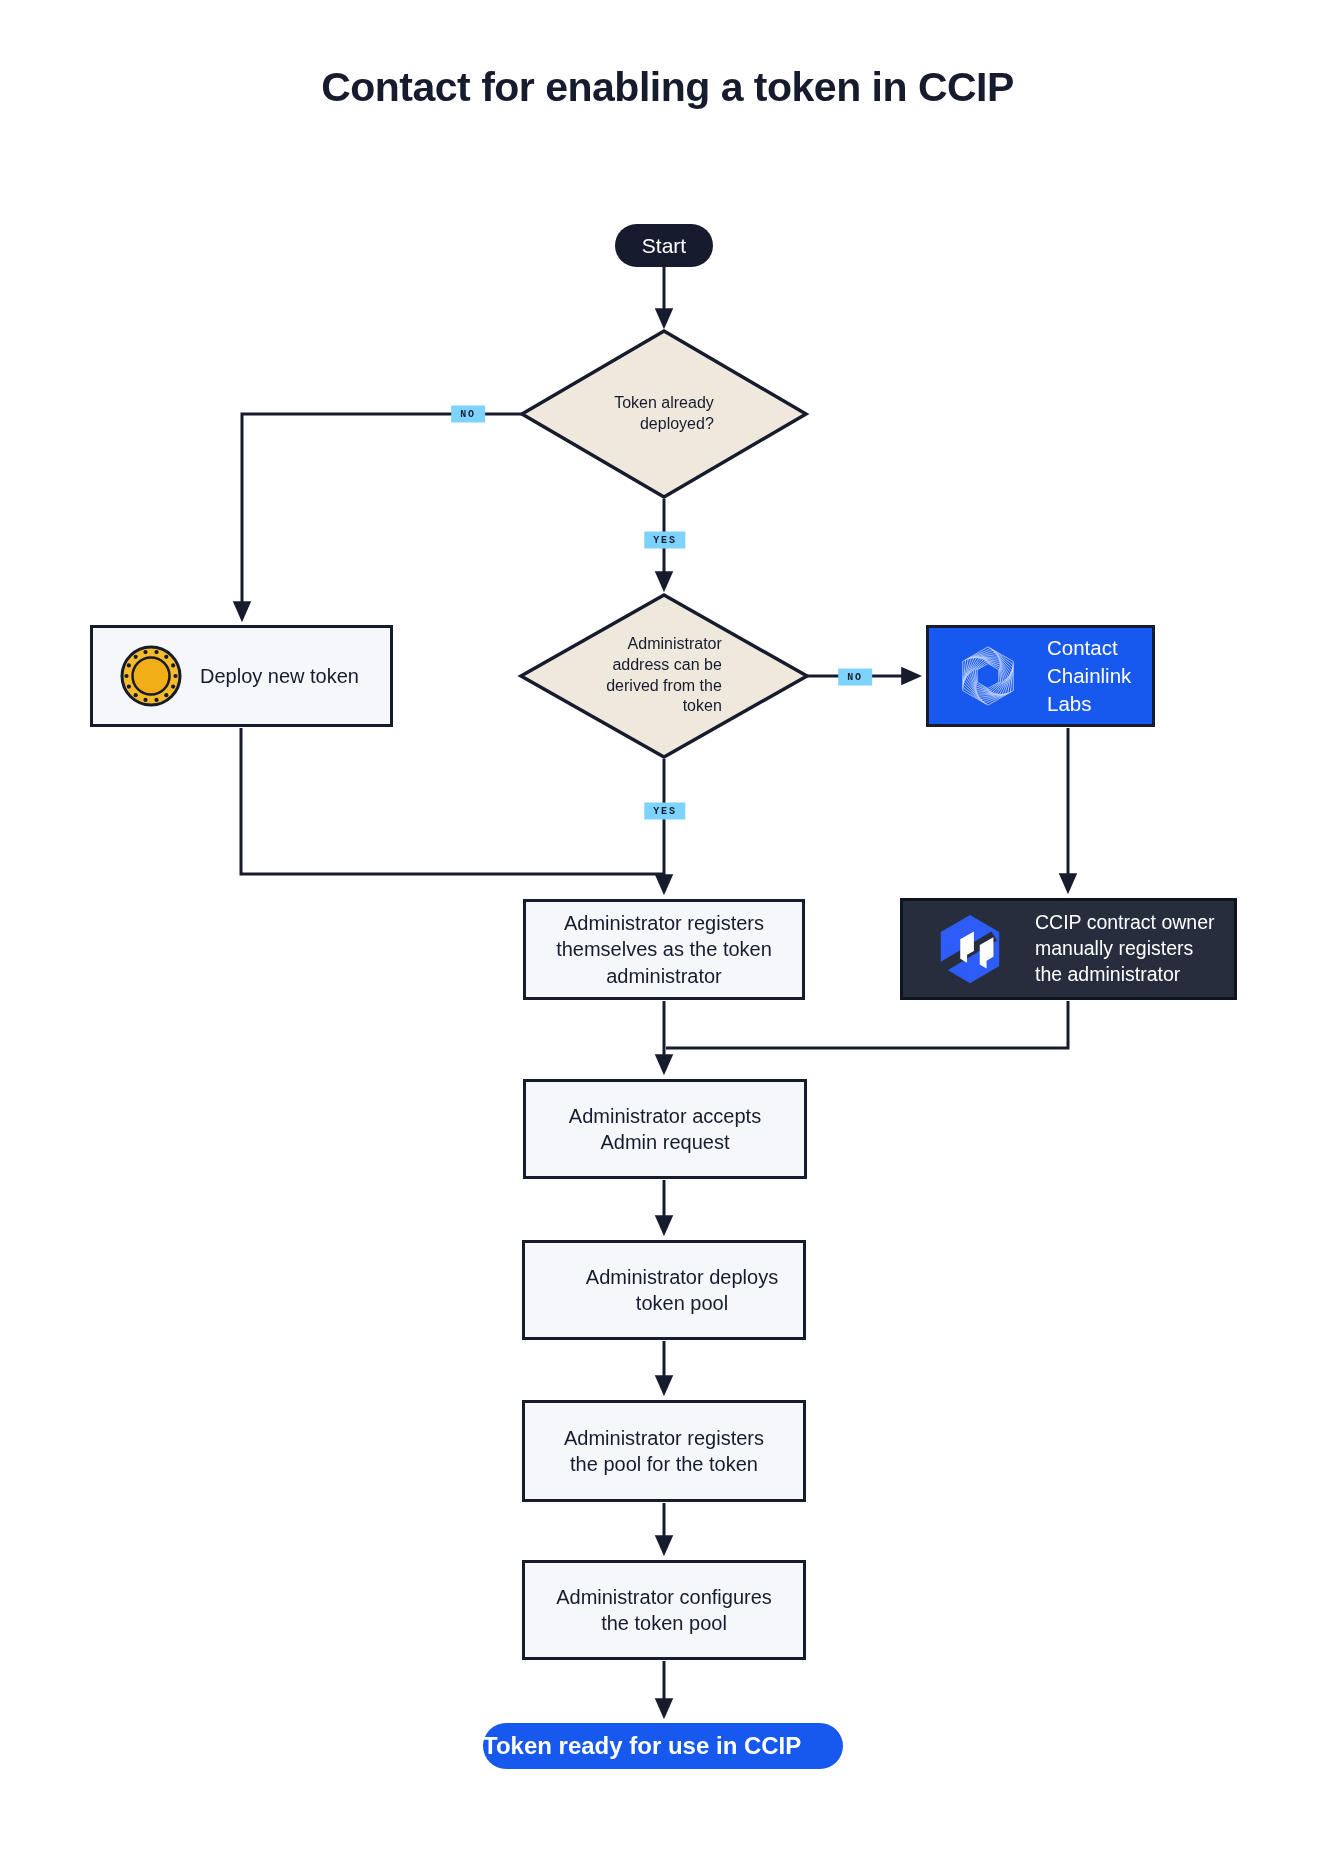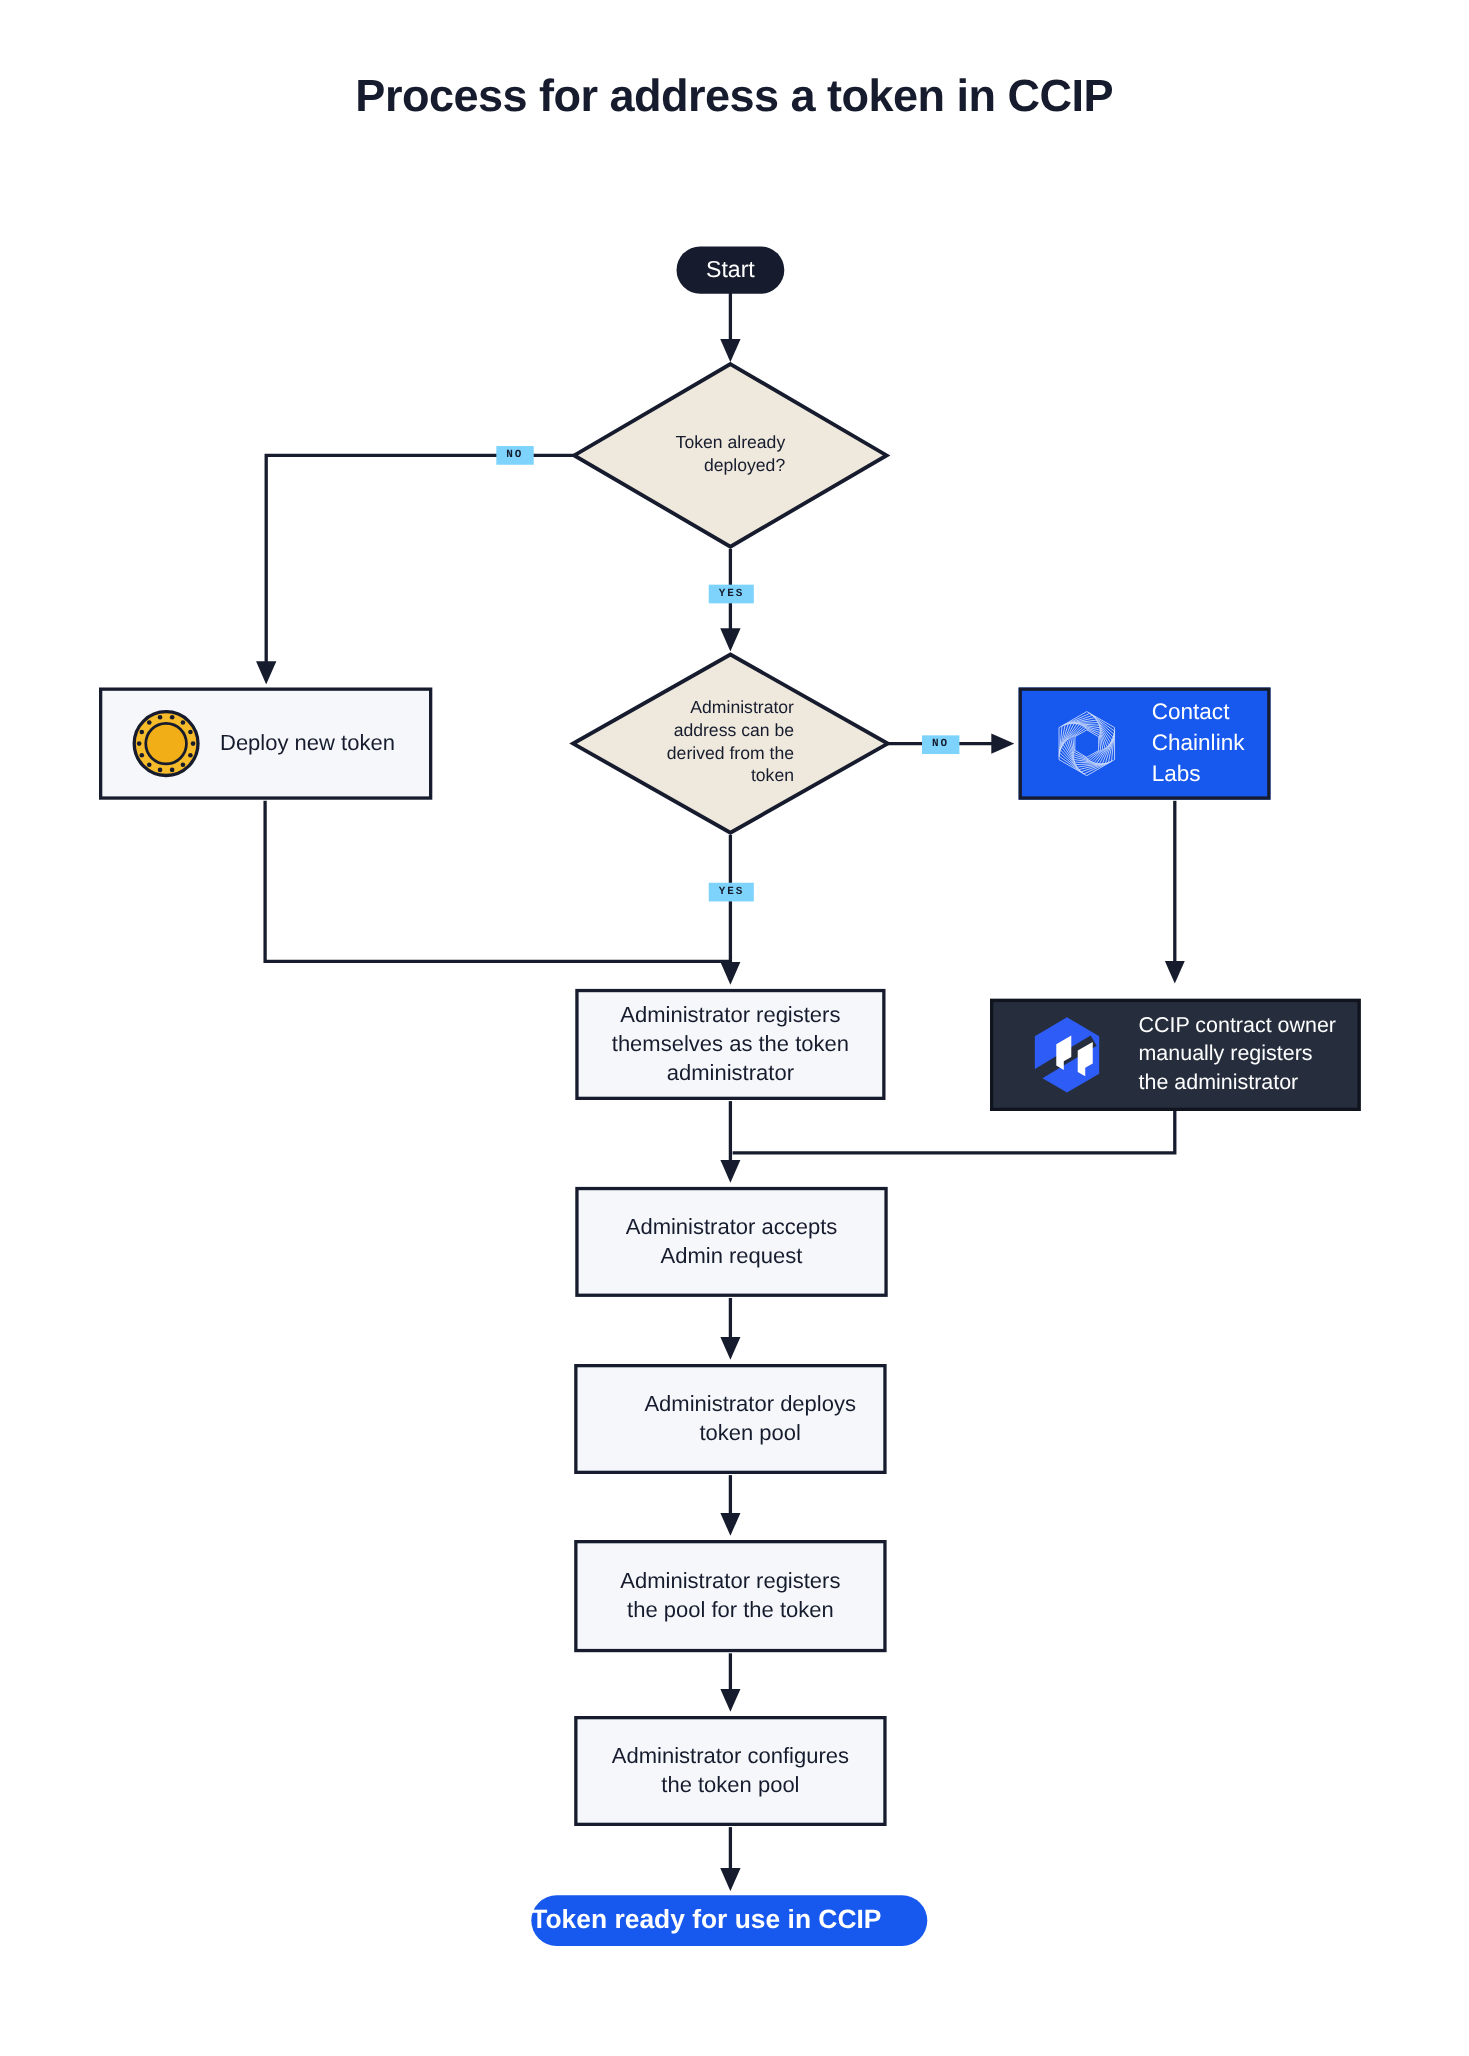--- a/index.html
+++ b/index.html
@@ -37,21 +37,21 @@
     left:926px; top:625px; width:229px; height:102px;
     background:var(--blue,#1758EE); border:3px solid var(--ink,#161C2D);
     display:flex; align-items:center; padding:0 0 0 26px; gap:26px;
     color:#fff; font-size:20.5px; line-height:1.35; text-align:left; white-space:pre-line;
   }
   .box-a{left:523px; top:899px; width:282px; height:101px;}
   .box-ccip{
     left:900px; top:898px; width:337px; height:102px;
     background:var(--darkBox,#262E3D); border:3px solid #10141F;
     display:flex; align-items:center; padding:0 0 0 28px; gap:26px;
-    color:#fff; font-size:19.5px; line-height:1.32; text-align:left; white-space:pre-line;margin-top:10px;
+    color:#fff; font-size:19.5px; line-height:1.32; text-align:left; white-space:pre-line;
   }
   .box-b{left:523px; top:1079px; width:284px; height:100px;}
   .box-c{left:522px; top:1240px; width:284px; height:100px;padding-left:36px;}
   .box-d{left:522px; top:1400px; width:284px; height:102px;}
   .box-e{left:522px; top:1560px; width:284px; height:100px;}
   .pill-end{
     left:483px; top:1723px; width:360px; height:46px; border-radius:23px;
     background:var(--blue,#1758EE); color:#fff; display:flex; align-items:center;
     font-size:24px; font-weight:700;
   }
@@ -94,21 +94,21 @@
     <path class="edge" d="M1068,1001 V1048 H666"></path>
     <path class="edge" d="M664,1180 V1232" marker-end="url(#arrow)"></path>
     <path class="edge" d="M664,1341 V1392" marker-end="url(#arrow)"></path>
     <path class="edge" d="M664,1503 V1552" marker-end="url(#arrow)"></path>
     <path class="edge" d="M664,1661 V1715" marker-end="url(#arrow)"></path>
 
     <polygon class="diamond-shape" points="664,331 806,414 664,497 522,414"></polygon>
     <polygon class="diamond-shape" points="664,595 807,676 664,757 521,676"></polygon>
   </svg>
 
-  <div id="title">Process for address a token in CCIP</div>
+  <div id="title">Contact for enabling a token in CCIP</div>
 
   <div class="node pill-start">
     <span>Start</span>
   </div>
 
   <div class="diamond-text dt1">Token already
 deployed?</div>
   <div class="diamond-text dt2">Administrator
 address can be
 derived from the

